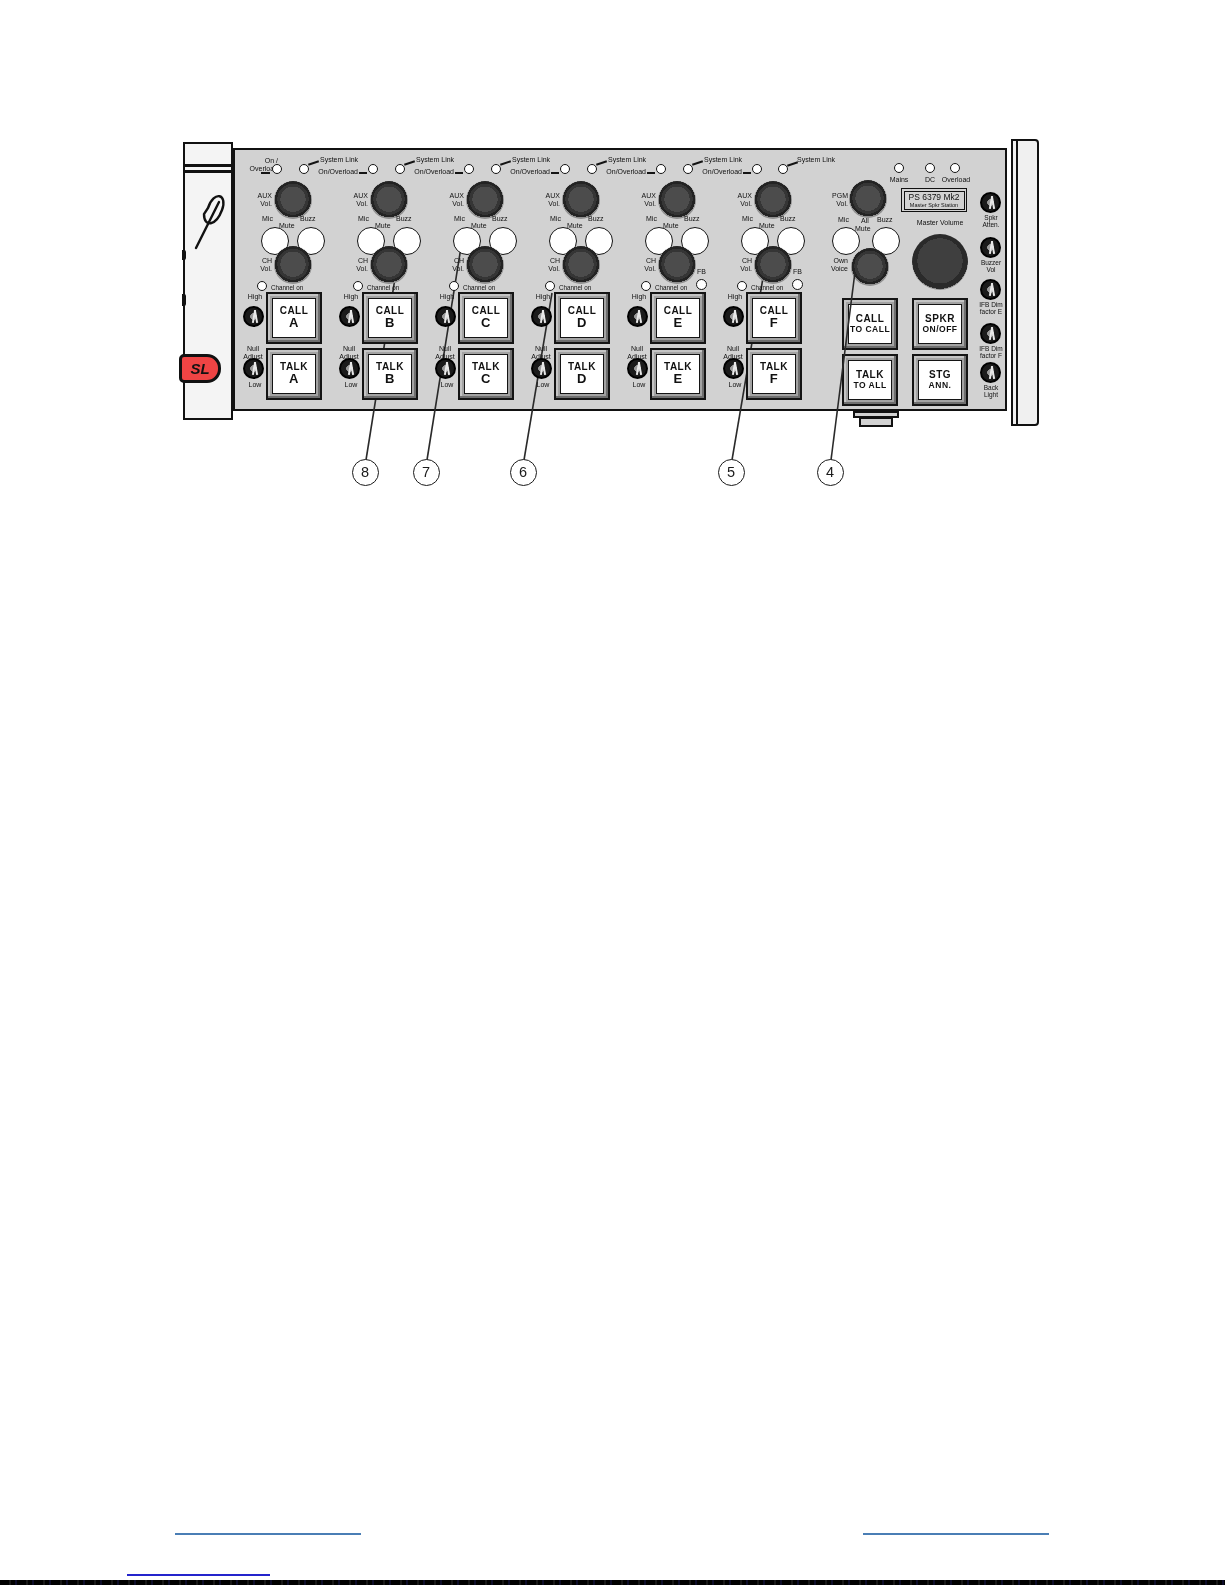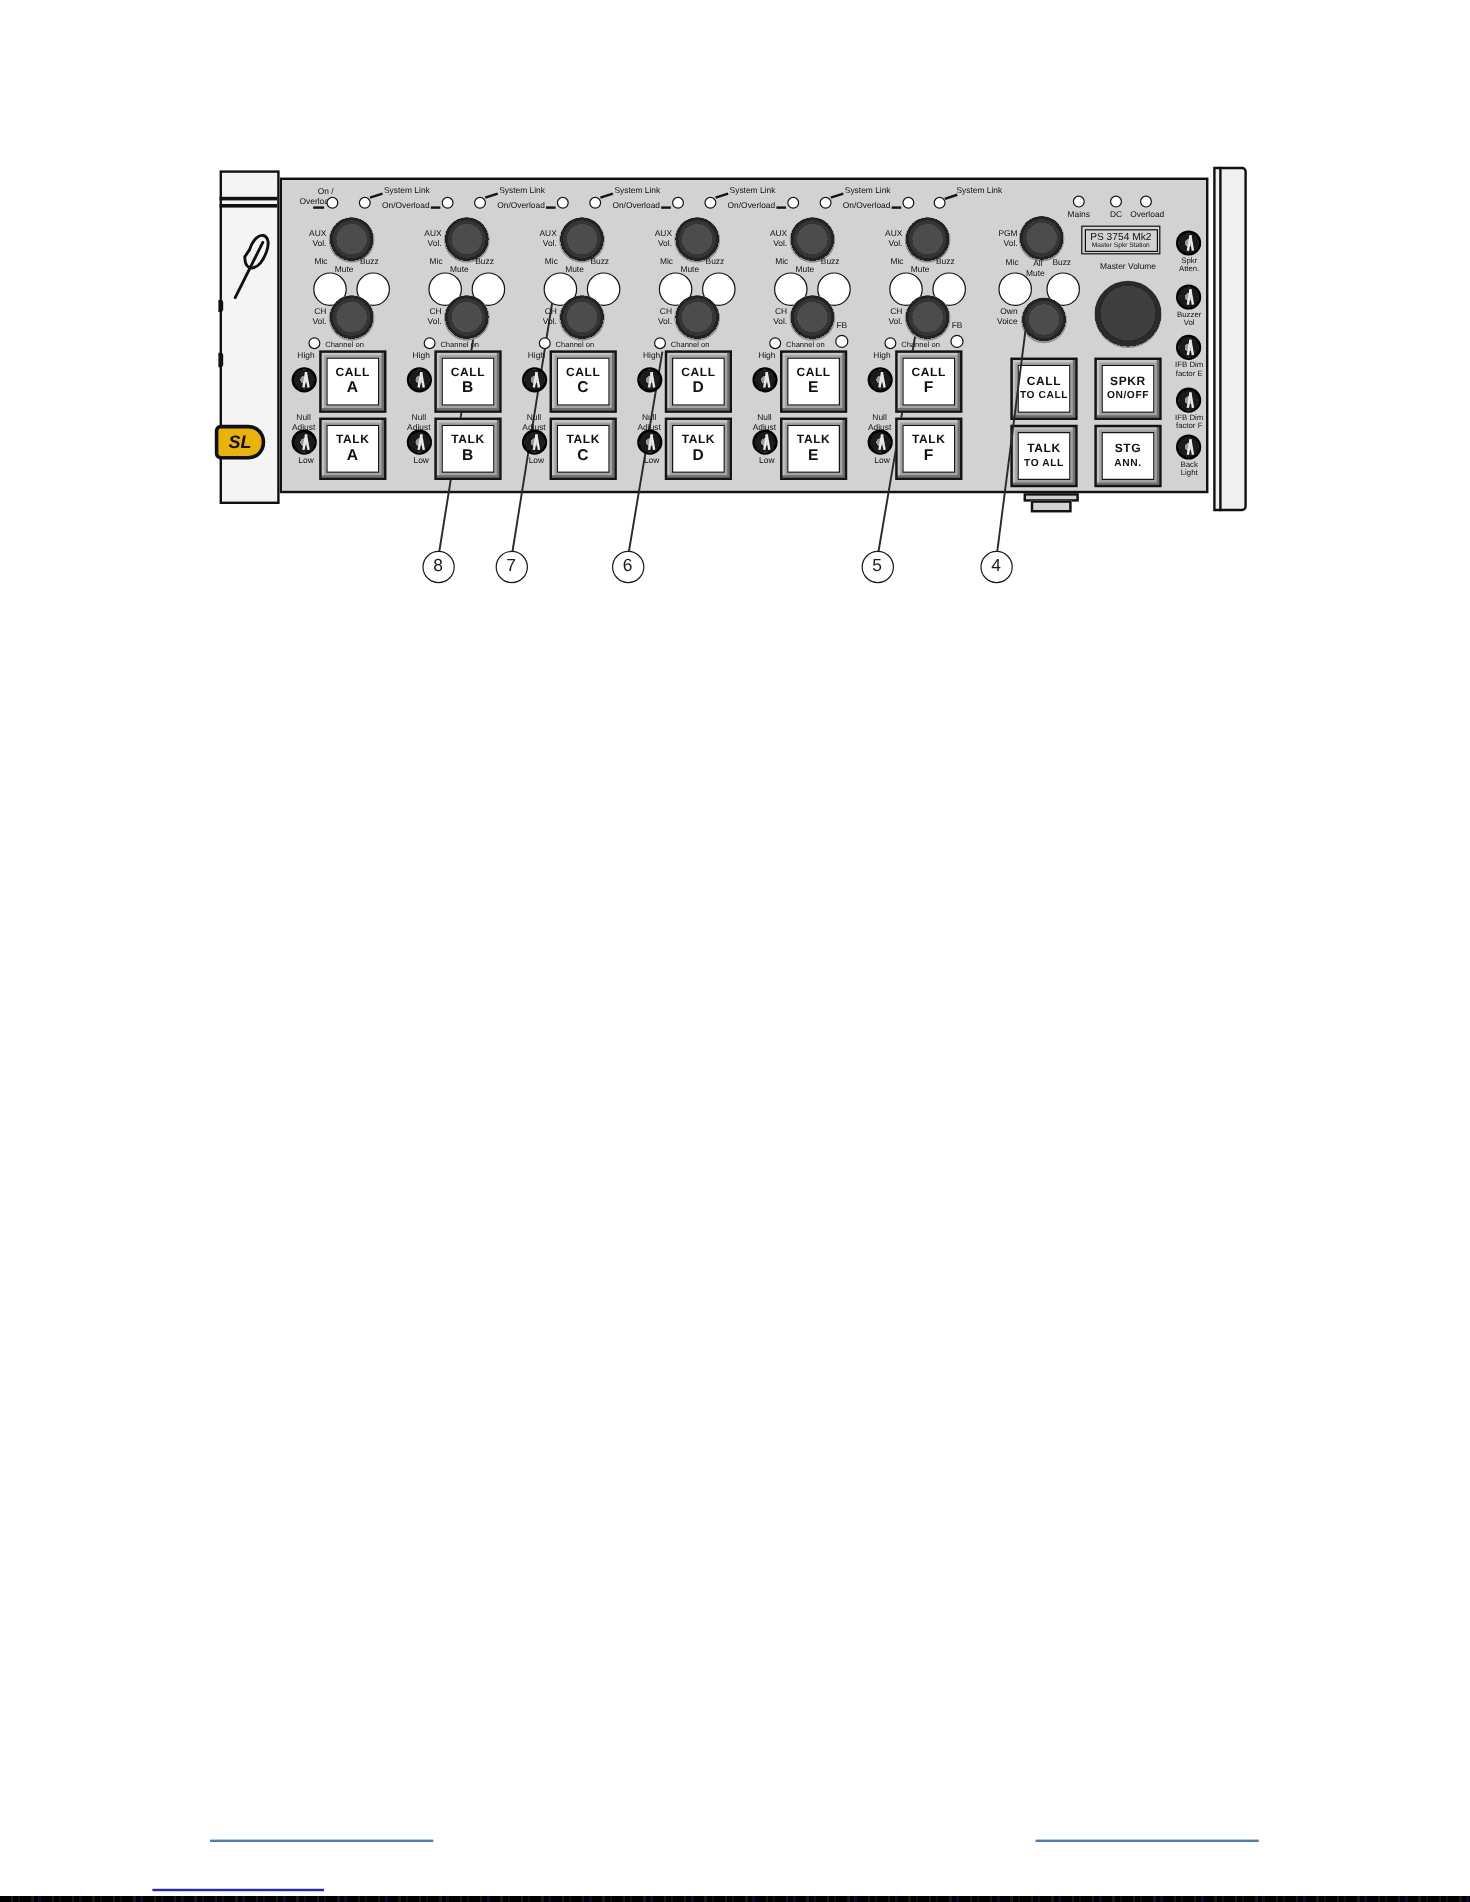--- a/index.html
+++ b/index.html
@@ -39,21 +39,21 @@
   .face .l1{font-size:10px;}
   .face .l2{font-size:13px;}
   .face .l2s{font-size:8.5px;}
   .dash{height:1.7px;background:#141414;}
   .modelbox{border:1.6px solid #111;background:#d2d2d2;padding:1.5px;}
   .modelbox .inner{border:1px solid #111;text-align:center;padding:1px 2px;}
   .modelbox .m1{font-size:8.5px;line-height:9px;white-space:nowrap;}
   .modelbox .m2{font-size:5.5px;line-height:6px;white-space:nowrap;}
   .callout{width:27px;height:27px;border:1.6px solid #1a1a1a;border-radius:50%;background:#fff;
         display:flex;align-items:center;justify-content:center;font-size:14.5px;color:#1a1a1a;}
-  .badge{left:179px;top:354px;width:42px;height:29px;background:#eab308;border:3px solid #111;
+  .badge{left:179px;top:354px;width:42px;height:29px;background:#ef4444;border:3px solid #111;
         border-radius:5px 14px 14px 5px;display:flex;align-items:center;justify-content:center;
         font-weight:bold;font-style:italic;font-size:15px;overflow:hidden;}
   svg.lines{position:absolute;left:0;top:0;pointer-events:none;}
   .blue-rule{height:2px;}
   .bottom-strip{left:0;top:1580px;width:1225px;height:4.5px;
      background:repeating-linear-gradient(90deg,#000 0 9px,#181818 9px 11px,#000 11px 15px,#0d0d2a 15px 17px);}
 </style>
 </head>
 <body>
 
@@ -86,21 +86,21 @@
   <div class="abs led" style="left:925px;top:163px;"></div>
   <div class="abs lbl lblc" style="left:919px;top:176px;width:22px;">DC</div>
   <div class="abs led" style="left:950px;top:163px;"></div>
   <div class="abs lbl lblc" style="left:940px;top:176px;width:32px;">Overload</div>
 
   <div class="abs lbl lblr" style="left:824px;top:192px;width:24px;"><span>PGM</span><br><span>Vol.</span></div>
   <div class="abs knob" style="left:849px;top:180px;"></div>
 
   <div class="abs modelbox" style="left:901px;top:188px;width:66px;">
     <div class="inner">
-      <div class="m1">PS 3754 Mk2</div>
+      <div class="m1">PS 6379 Mk2</div>
       <div class="m2">Master Spkr Station</div>
     </div>
   </div>
 
   <div class="abs lbl" style="left:838px;top:216px;">Mic</div>
   <div class="abs lbl" style="left:861px;top:217px;">All</div>
   <div class="abs lbl" style="left:855px;top:225px;">Mute</div>
   <div class="abs lbl" style="left:877px;top:216px;">Buzz</div>
   <div class="abs rbtn" style="left:832px;top:227px;"></div>
   <div class="abs rbtn" style="left:872px;top:227px;"></div>

